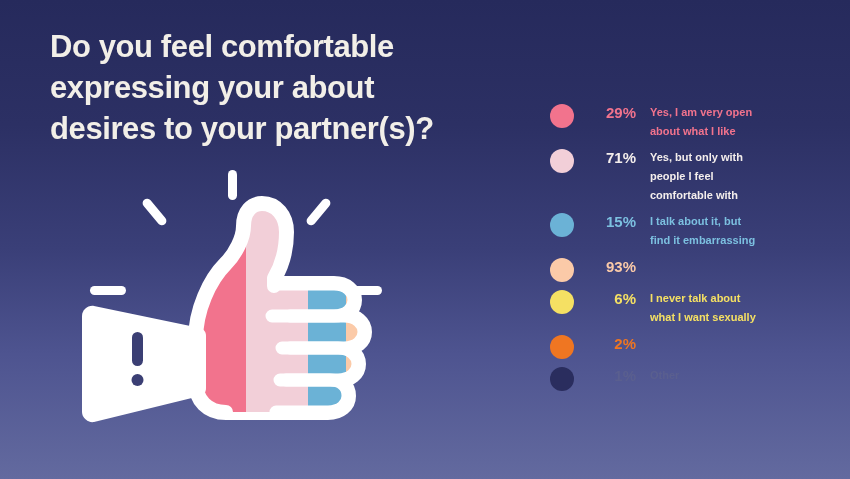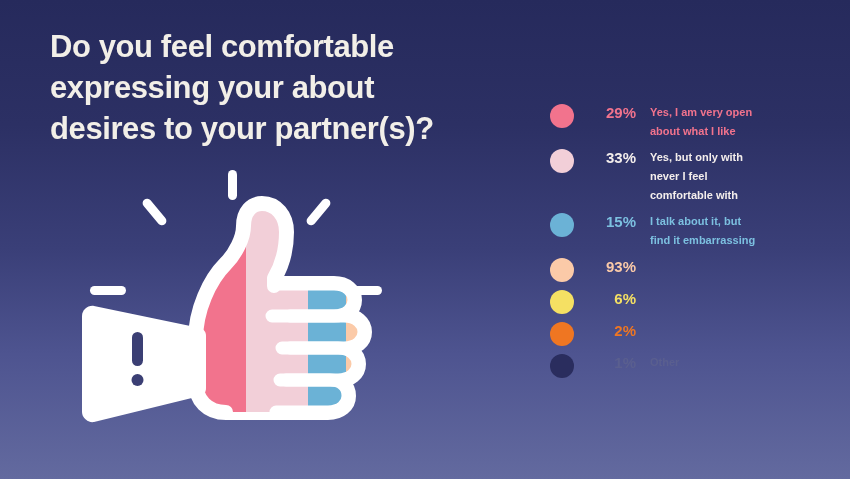--- a/index.html
+++ b/index.html
@@ -194,41 +194,43 @@
 
     <div class="legend-row">
       <span class="legend-dot" style="background: rgb(242, 115, 141);"></span>
       <span class="legend-pct" style="color: rgb(242, 115, 141);">29%</span>
       <span class="legend-label" style="color: rgb(242, 115, 141);">Yes, I am very open
 about what I like</span>
     </div>
 
     <div class="legend-row">
       <span class="legend-dot" style="background: rgb(242, 207, 216);"></span>
-      <span class="legend-pct" style="color: rgb(244, 238, 236);">33%</span>
+      <span class="legend-pct" style="color: rgb(244, 238, 236);">71%</span>
       <span class="legend-label" style="color: rgb(244, 238, 236);">Yes, but only with
-never I feel
+people I feel
 comfortable with</span>
     </div>
 
     <div class="legend-row">
       <span class="legend-dot" style="background: rgb(107, 178, 214);"></span>
       <span class="legend-pct" style="color: rgb(124, 192, 224);">15%</span>
       <span class="legend-label" style="color: rgb(124, 192, 224);">I talk about it, but
 find it embarrassing</span>
     </div>
 
     <div class="legend-row">
       <span class="legend-dot" style="background: rgb(251, 202, 168);"></span>
       <span class="legend-pct" style="color: rgb(251, 202, 168);">93%</span>
     </div>
 
     <div class="legend-row">
       <span class="legend-dot" style="background: rgb(245, 224, 99);"></span>
       <span class="legend-pct" style="color: rgb(245, 224, 99);">6%</span>
+      <span class="legend-label" style="color: rgb(245, 224, 99);">I never talk about
+what I want sexually</span>
     </div>
 
     <div class="legend-row">
       <span class="legend-dot" style="background: rgb(239, 118, 34);"></span>
       <span class="legend-pct" style="color: rgb(239, 118, 34);">2%</span>
     </div>
 
     <div class="legend-row">
       <span class="legend-dot" style="background: rgb(42, 45, 94);"></span>
       <span class="legend-pct" style="color: rgb(90, 95, 143);">1%</span>

